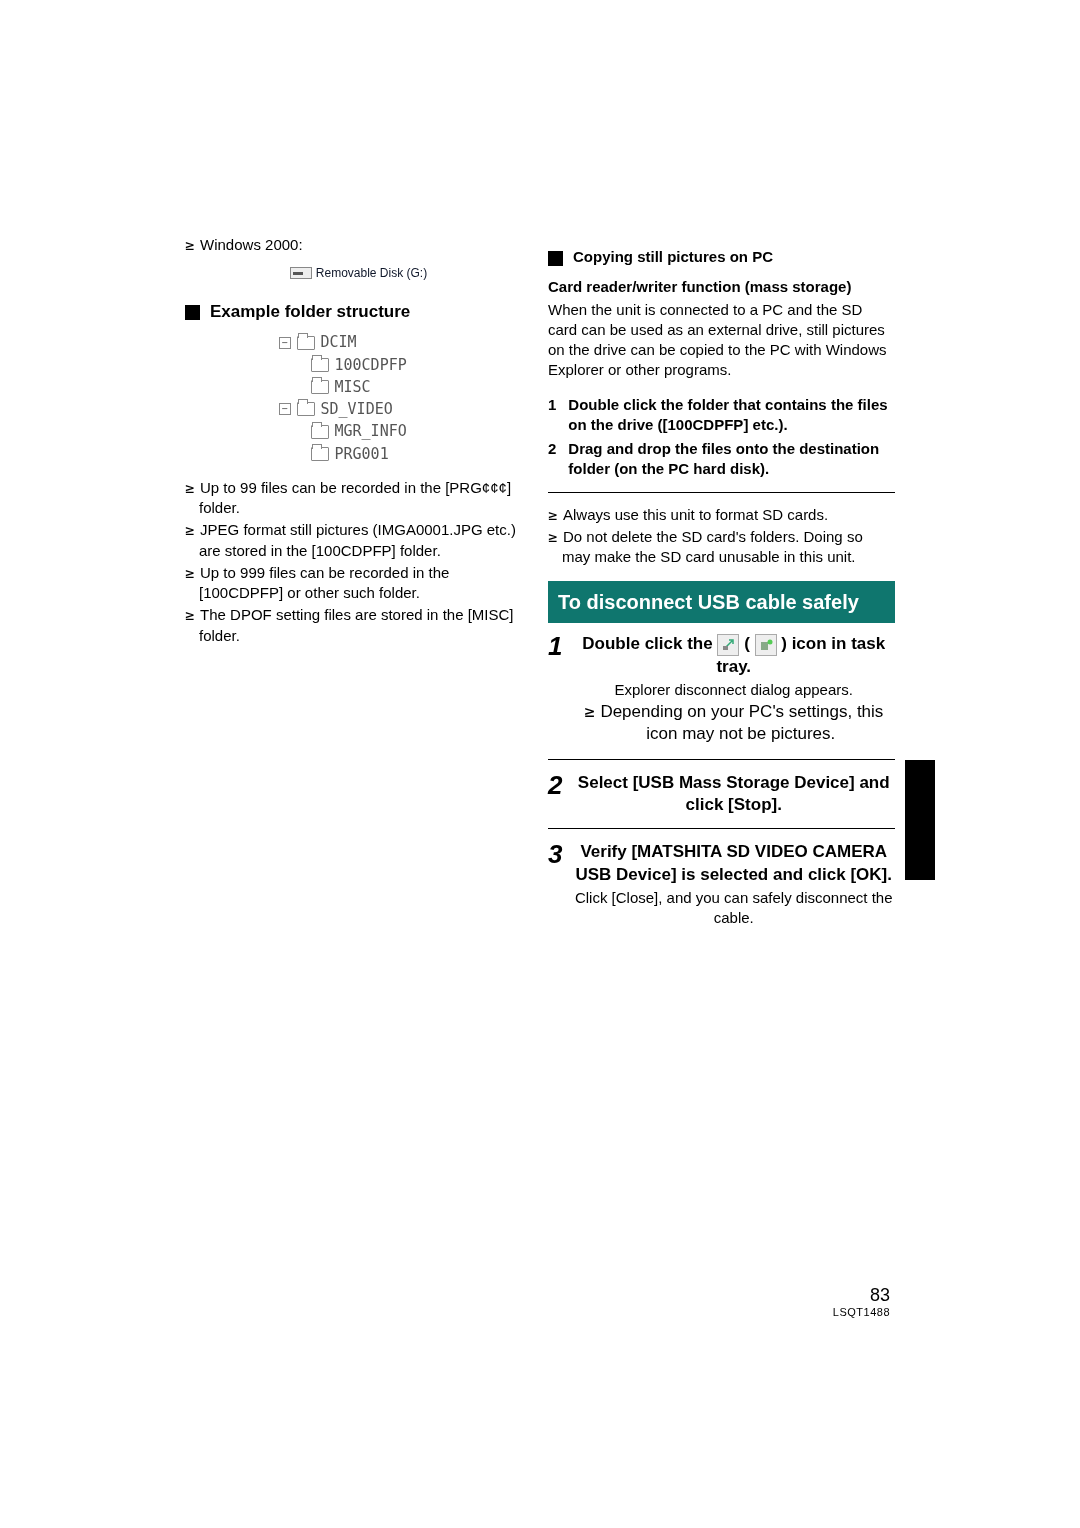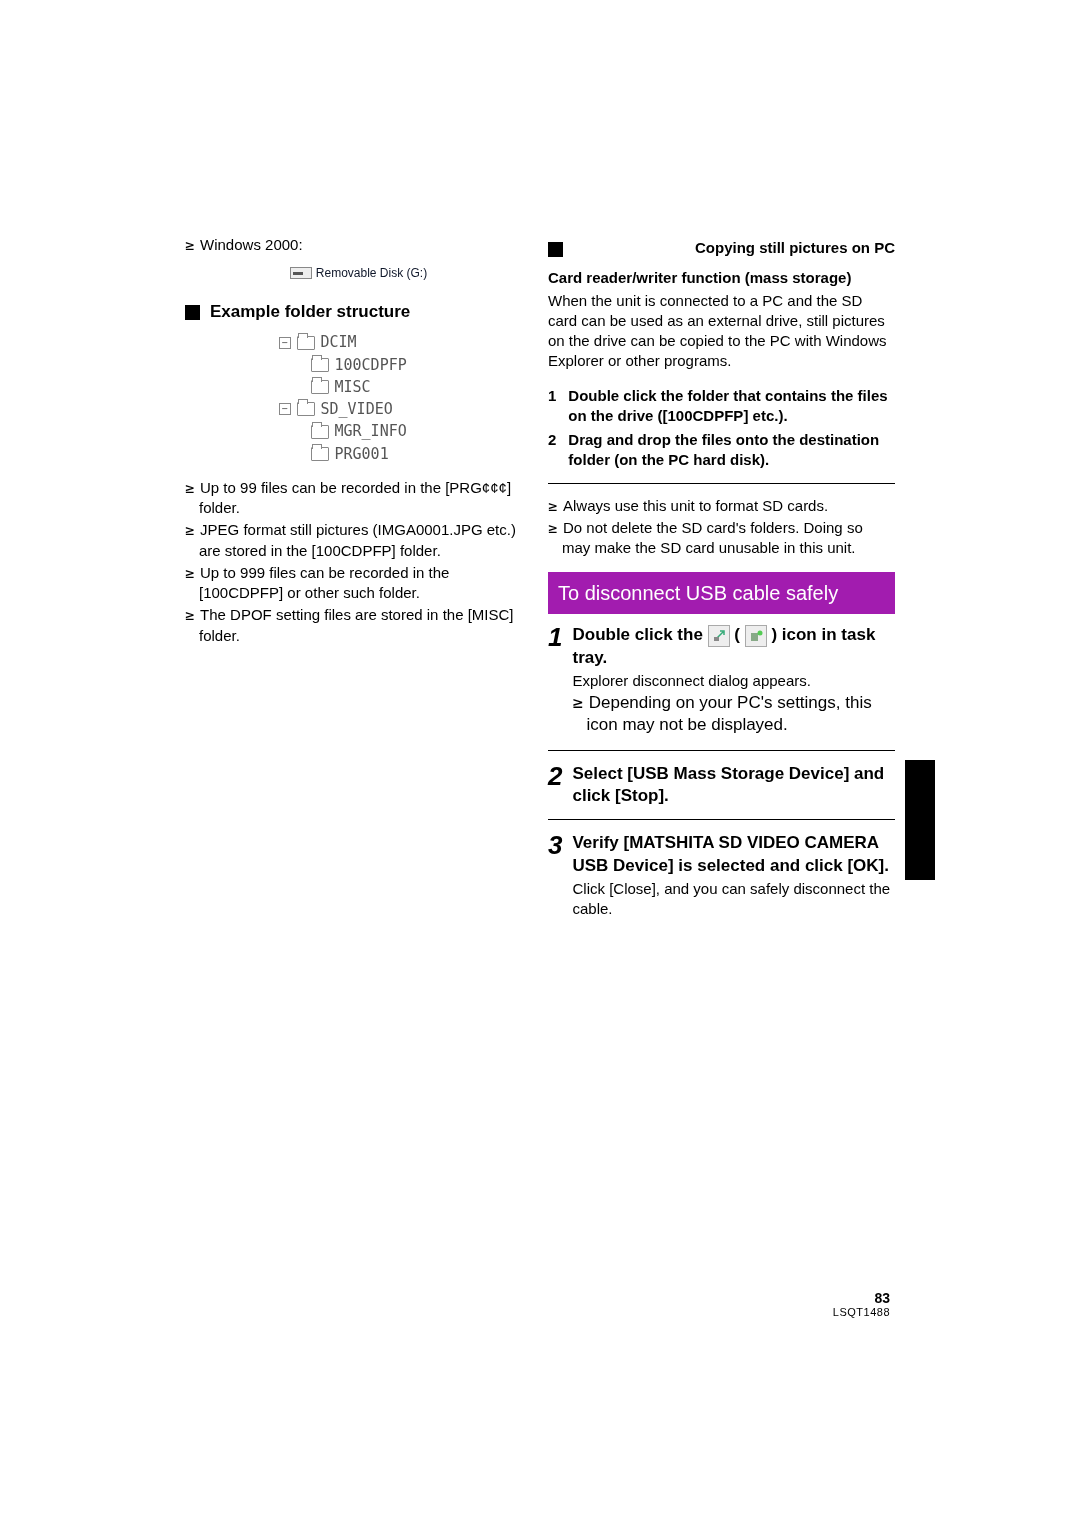--- a/index.html
+++ b/index.html
@@ -120,23 +120,23 @@
       position: absolute;
       top: -4px;
       left: 0;
       width: 8px;
       height: 4px;
       border: 1px solid #888;
       border-bottom: none;
       background: #fff;
     }
     .black-bar {
-      background: #a21caf;
+      background: #0f766e;
       color: #fff;
-      font-weight: normal;
+      font-weight: bold;
       font-size: 20px;
       padding: 8px 10px;
       margin-top: 14px;
       margin-bottom: 8px;
       line-height: 1.3;
     }
     .step {
       display: flex;
       gap: 10px;
       margin-top: 10px;
@@ -146,20 +146,21 @@
       font-style: italic;
       font-weight: bold;
       font-size: 26px;
       line-height: 1;
     }
     .step-text {
       font-weight: bold;
       font-size: 17px;
       line-height: 1.3;
       flex: 1;
+      text-align: center;
     }
     .sub-text {
       font-size: 15px;
       line-height: 1.35;
       margin-top: 2px;
       font-weight: normal;
     }
     .divider {
       border-top: 1px solid #000;
       margin: 12px 0;
@@ -191,22 +192,22 @@
       border: 1px solid #aaa;
       font-size: 13px;
     }
     .page-num {
       position: absolute;
       bottom: 210px;
       right: 190px;
       text-align: right;
     }
     .page-num .pg {
-      font-weight: bold;
-      font-size: 14px;
+      font-weight: normal;
+      font-size: 18px;
     }
     .page-num .code {
       font-size: 11px;
       letter-spacing: 0.5px;
     }
     .side-tab {
       position: absolute;
       right: 145px;
       top: 760px;
       width: 30px;
@@ -267,21 +268,21 @@
 
     <ul class="bullet-list">
       <li>Up to 99 files can be recorded in the [PRG¢¢¢] folder.</li>
       <li>JPEG format still pictures (IMGA0001.JPG etc.) are stored in the [100CDPFP] folder.</li>
       <li>Up to 999 files can be recorded in the [100CDPFP] or other such folder.</li>
       <li>The DPOF setting files are stored in the [MISC] folder.</li>
     </ul>
   </div>
 
   <div class="col">
-    <div class="heading-line" style="margin-top:3px;justify-content:space-between;">
+    <div class="heading-line" style="margin-top:12px;">
       <span class="square"></span>
       <span class="small-heading">Copying still pictures on PC</span>
     </div>
 
     <div class="small-heading">Card reader/writer function (mass storage)</div>
     <div class="sub-text">When the unit is connected to a PC and the SD card can be used as an external drive, still pictures on the drive can be copied to the PC with Windows Explorer or other programs.</div>
 
     <div style="height:10px;"></div>
 
     <div class="num-item">
@@ -315,21 +316,21 @@
         <span> ( </span>
         <span class="icon-box">
           <svg width="14" height="14" viewBox="0 0 14 14">
               <rect x="2" y="4" width="7" height="8" fill="#8a8"></rect>
               <circle cx="11" cy="4" r="2.5" fill="#5c5"></circle>
             </svg>
         </span>
         <span> ) icon in task tray.</span>
         <div class="sub-text">Explorer disconnect dialog appears.</div>
         <ul class="bullet-list" style="font-weight:normal;">
-          <li>Depending on your PC's settings, this icon may not be displayed.</li>
+          <li>Depending on your PC's settings, this icon may not be pictures.</li>
         </ul>
       </div>
     </div>
 
     <div class="divider"></div>
 
     <div class="step">
       <span class="step-num">2</span>
       <div class="step-text">Select [USB Mass Storage Device] and click [Stop].</div>
     </div>

